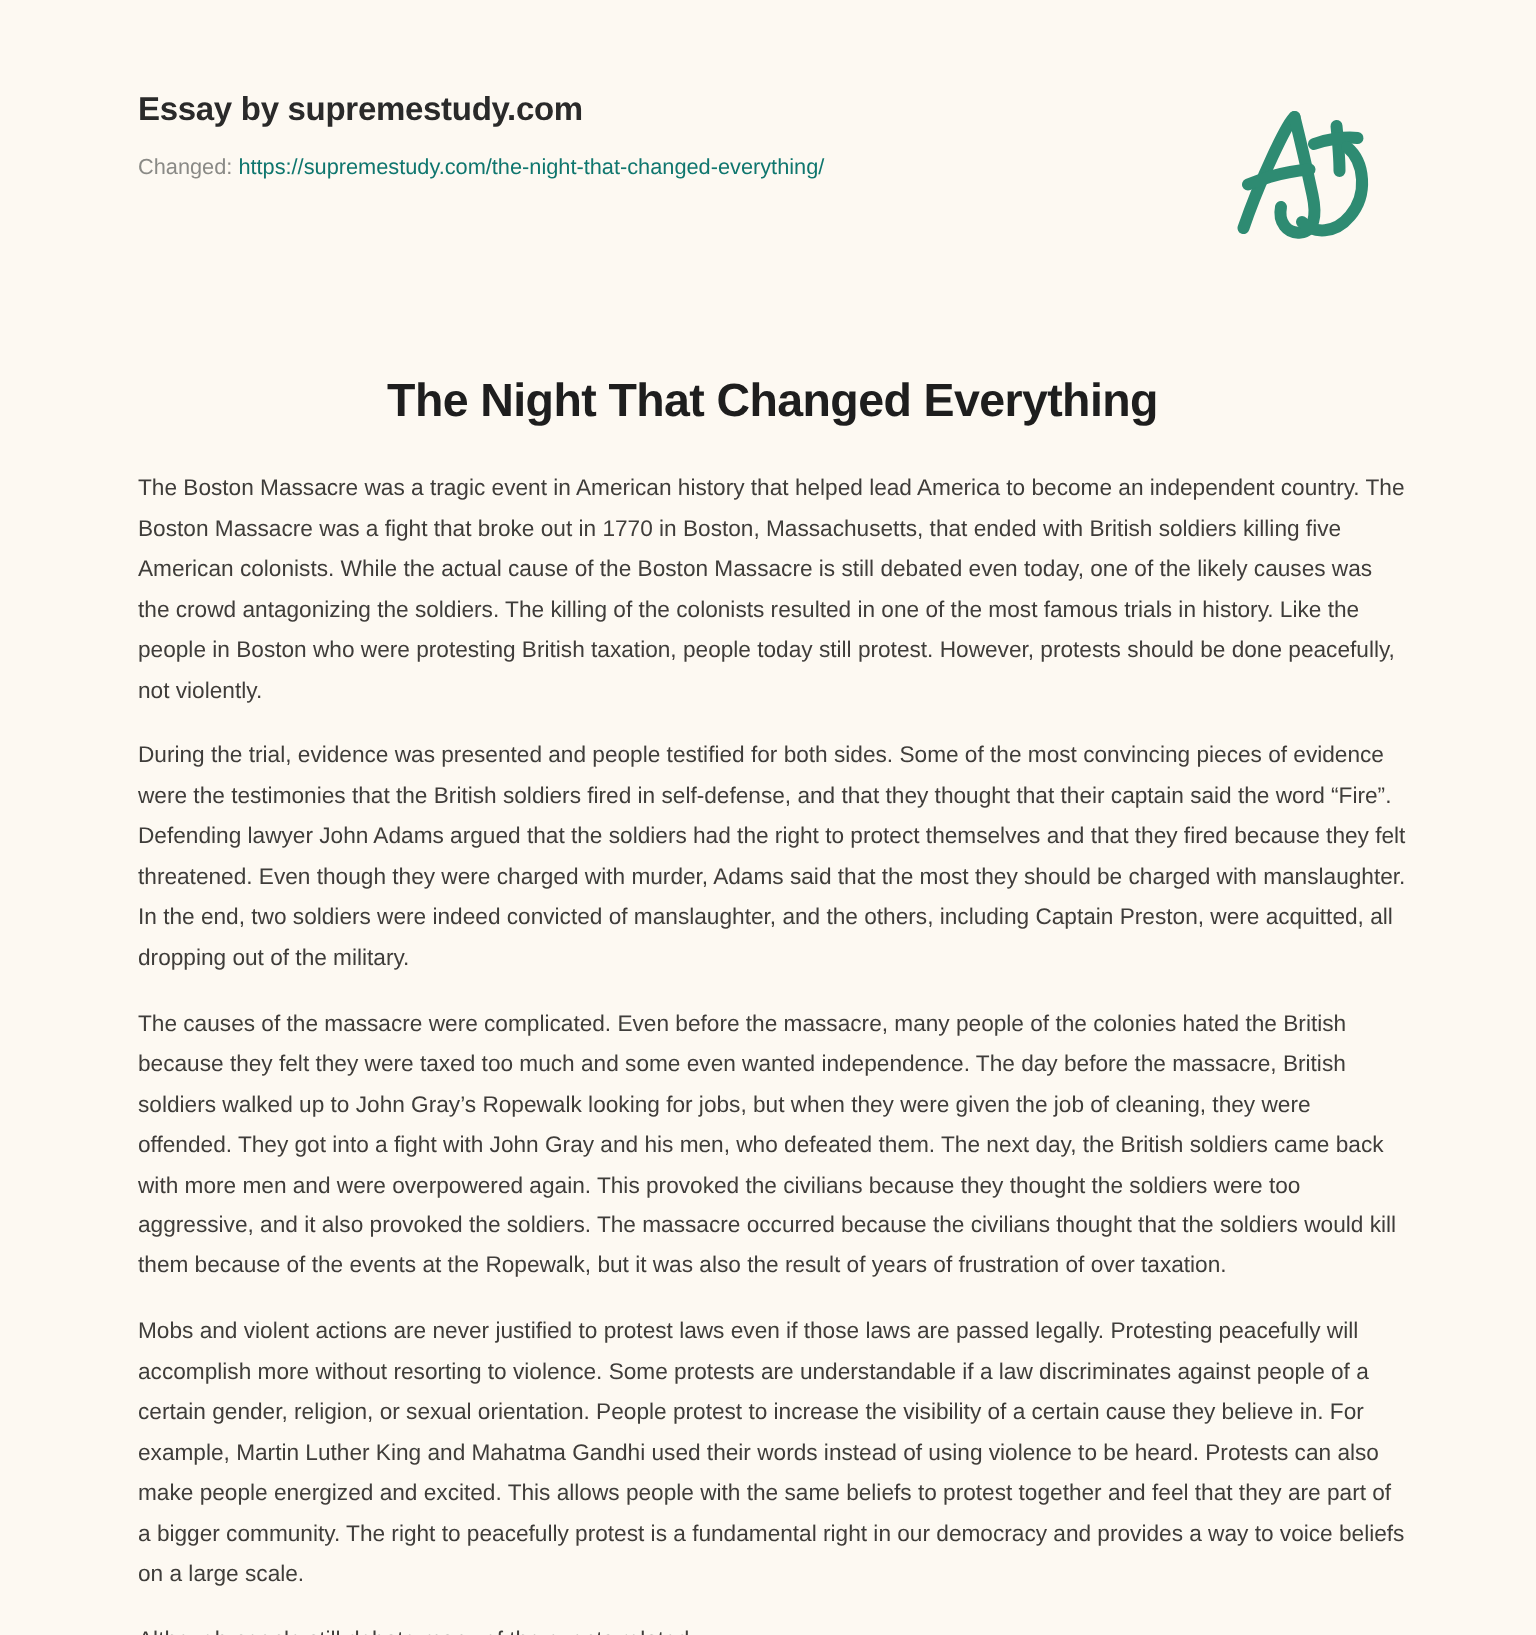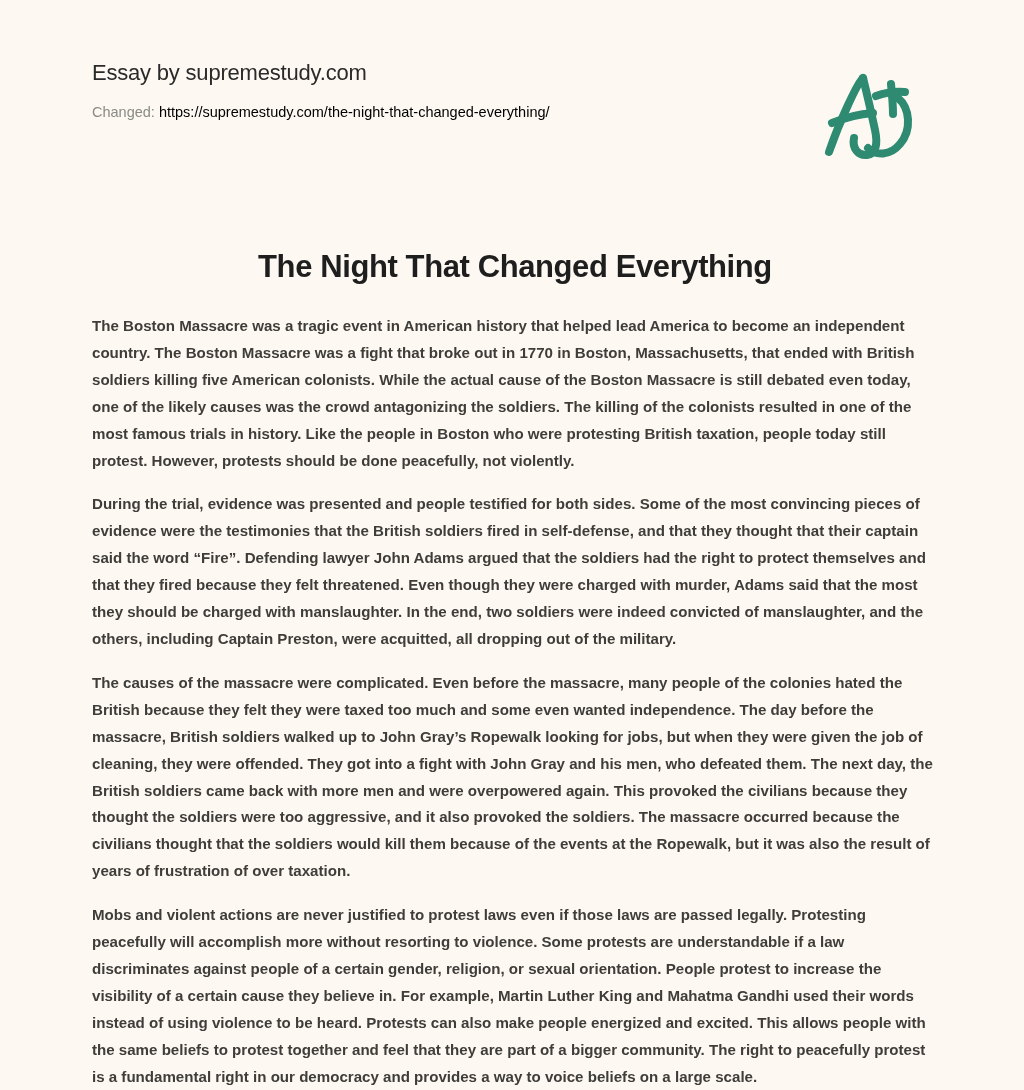--- a/index.html
+++ b/index.html
@@ -25,40 +25,40 @@
   
   .header {
     position: absolute;
     left: 92px;
     top: 58px;
     width: 840px;
   }
 
   .essay-by {
     font-size: 22px;
-    font-weight: normal;
+    font-weight: bold;
     color: #2a2a2a;
     letter-spacing: -0.2px;
     line-height: 30px;
     margin: 0;
   }
 
   .source-line {
     margin-top: 14px;
     font-size: 14.5px;
     line-height: 20px;
     color: #8a8a86;
   }
 
   .source-label {
     color: #8a8a86;
   }
 
   .source-url {
-    color: #000000;
+    color: #0f766e;
     text-decoration: none;
   }
 
   
   .logo {
     position: absolute;
     left: 818px;
     top: 68px;
     width: 112px;
     height: 96px;
@@ -86,21 +86,20 @@
     line-height: 40px;
     text-align: center;
   }
 
   .article-body p {
     margin: 0 0 17px 0;
     font-size: 15.1px;
     line-height: 26.9px;
     color: #3f3d3a;
     text-align: left;
-    font-weight: bold;
   }
   .article-body p:last-child {
     margin-bottom: 0;
   }
 </style>
 </head>
 <body>
 
 <div class="page">
 

